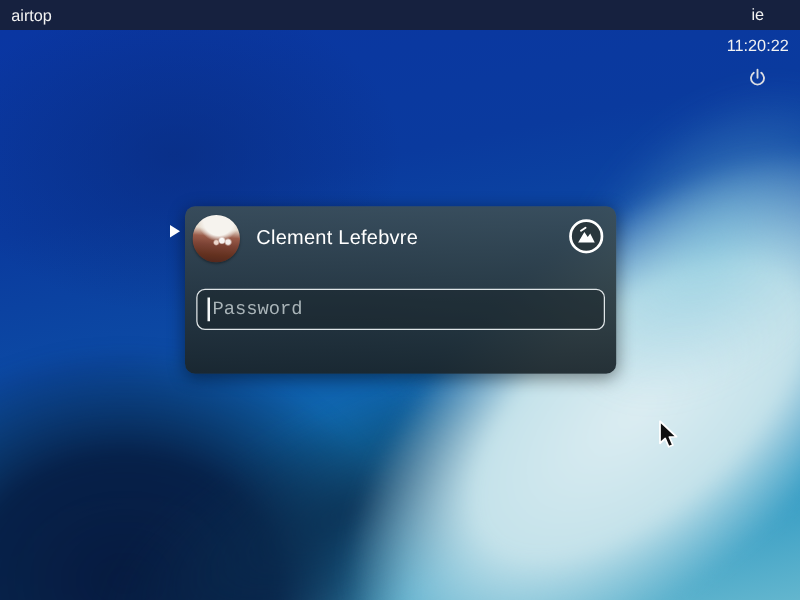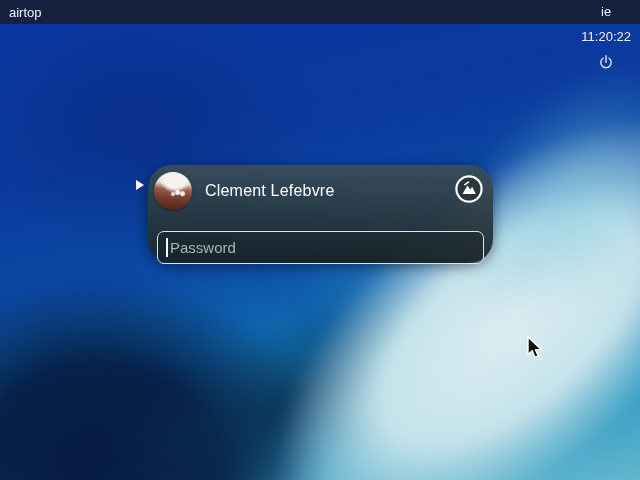--- a/index.html
+++ b/index.html
@@ -30,41 +30,41 @@
     filter:blur(8px); }
 
   
   .topbar { position:absolute; left:0; top:0; width:640px; height:24px; background:#16213f;
     display:flex; align-items:center; justify-content:space-between; color:#f2f2f2;
     font-size:13px; padding:4px 9px; z-index:30; }
   .topbar-right { display:flex; align-items:center; gap:10px;flex-direction:column; }
   .tb-icon { display:flex; align-items:center; }
 
   
-  .login-panel { position:absolute; left:148px; top:165px; width:345px; height:98px;
+  .login-panel { position:absolute; left:148px; top:165px; width:345px; height:134px;
     background:linear-gradient(180deg, rgba(62,79,84,0.88) 0%, rgba(40,54,60,0.92) 55%, rgba(26,37,43,0.94) 100%);
-    border-radius:24px; box-shadow:0 3px 14px rgba(0,0,0,0.45); z-index:20; }
+    border-radius:8px; box-shadow:0 3px 14px rgba(0,0,0,0.45); z-index:20; }
   .user-marker { position:absolute; left:-12px; top:15px; width:0; height:0;
     border-top:5px solid transparent; border-bottom:5px solid transparent; border-left:8px solid #ffffff; }
   .user-row { position:absolute; left:6px; top:5px; right:10px; height:42px; display:flex; align-items:center; }
   .avatar { width:38px; height:38px; border-radius:50%; overflow:hidden; flex:0 0 38px;
     background:
       radial-gradient(circle at 62% 54%, rgba(255,255,255,0.95) 0 6%, rgba(255,255,255,0) 10%),
       radial-gradient(circle at 75% 57%, rgba(255,255,255,0.9) 0 5%, rgba(255,255,255,0) 9%),
       radial-gradient(circle at 50% 58%, rgba(255,240,230,0.85) 0 5%, rgba(255,240,230,0) 9%),
       radial-gradient(circle at 55% 12%, #f6f3ee 0 30%, rgba(246,243,238,0) 42%),
       linear-gradient(185deg, #efeae2 0%, #e6dccf 30%, #9a5c4a 46%, #7c4335 62%, #63311f 82%, #4e251c 100%);
     box-shadow:0 1px 2px rgba(0,0,0,0.4); }
   .username { margin-left:13px; color:#ffffff; font-size:16px; letter-spacing:0.2px; }
   .session-badge { position:absolute; right:10px; top:10px; width:28px; height:28px; border-radius:50%;
     display:flex; align-items:center; justify-content:center; cursor:pointer; }
   .password-wrap { position:absolute; left:9px; top:66px; width:327px; height:33px; }
   .password-input { width:100%; height:100%; background:rgba(22,32,37,0.40);
     border:1.5px solid #dfe5e7; border-radius:7px; color:#ffffff; font-size:15px;
-    padding:0 10px 0 12px; outline:none; font-family:Liberation Sans, sans-serif; }
+    padding:0 10px 0 12px; outline:none; font-family:Liberation Mono, monospace; }
   .password-input::placeholder { color:#a9b4b8; opacity:1; }
   .caret { position:absolute; left:9px; top:7px; width:1.5px; height:19px; background:#f4f7f8; }
 
   
   .mouse-cursor { position:absolute; left:526px; top:336px; z-index:40; }
 </style>
 </head>
 <body>
 
 <div class="wallpaper">

